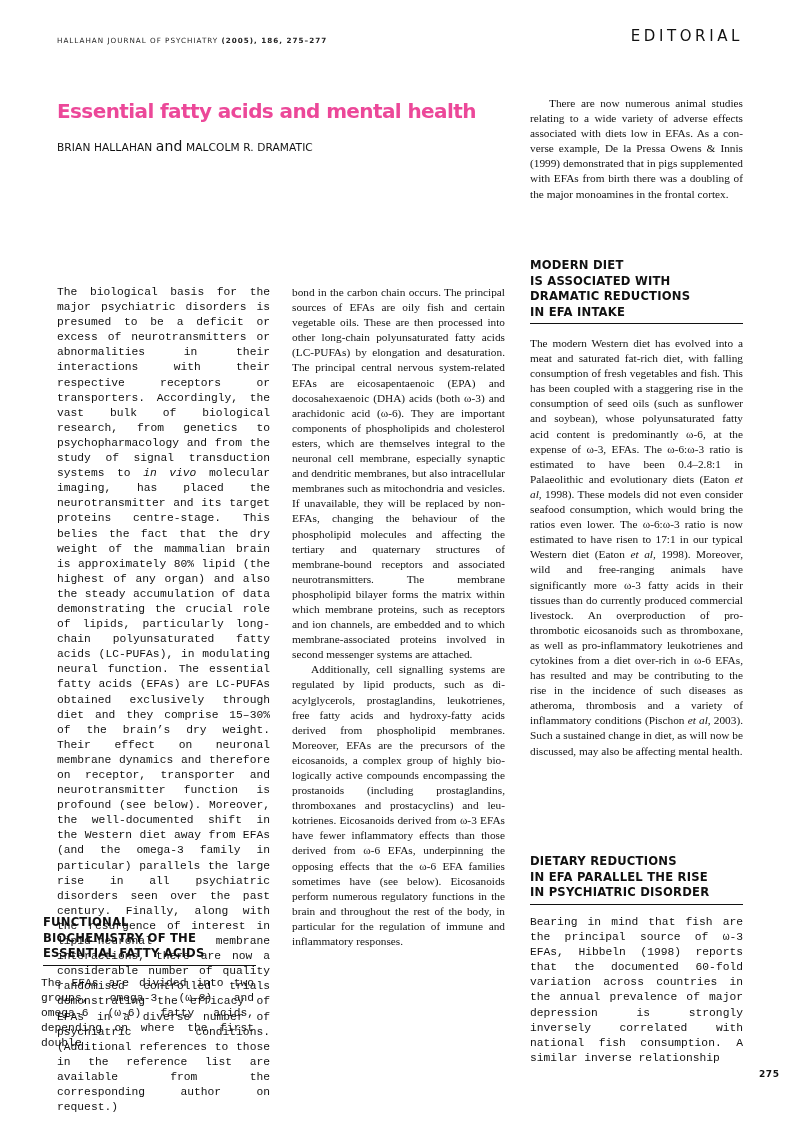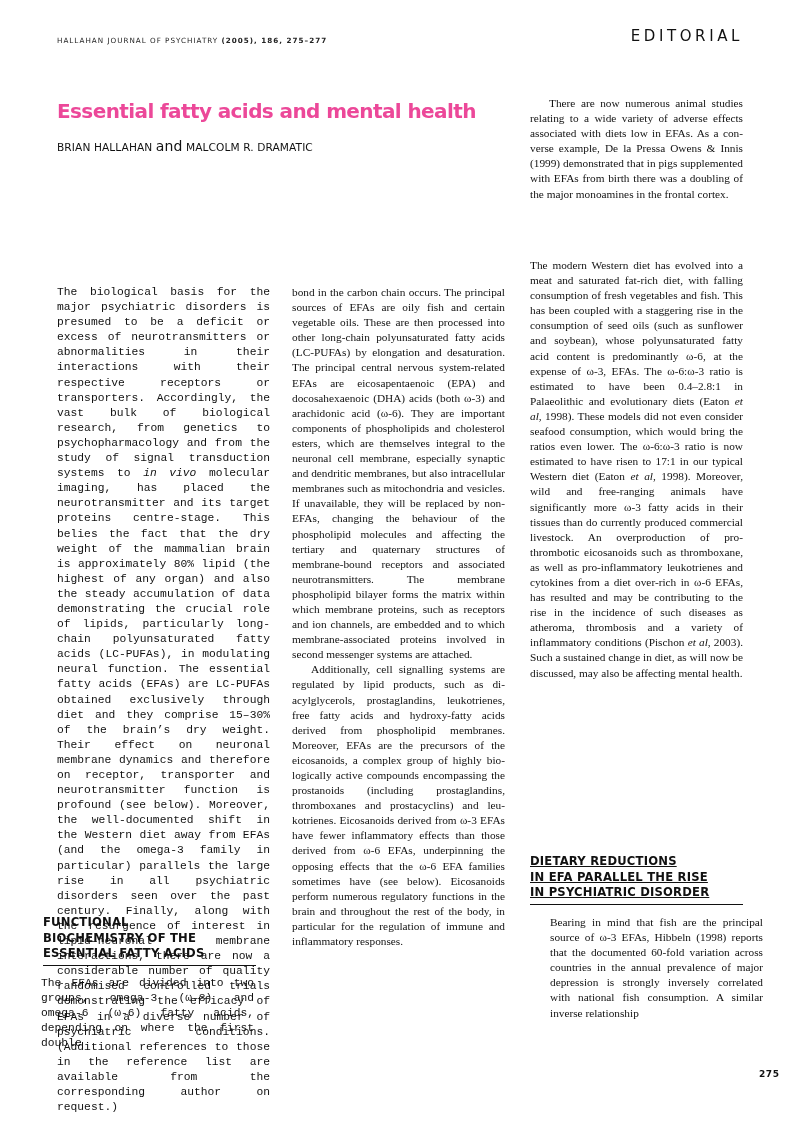--- a/index.html
+++ b/index.html
@@ -13,22 +13,22 @@
   .col { position: absolute; width: 213px; font-family: "Liberation Serif", serif; font-size: 11.3px; line-height: 15.1px; text-align: justify; hyphens: manual; color: #111; }
   .col p { margin: 0; }
   .col p.indent { text-indent: 19px; }
   .heading { font-family: "DejaVu Sans", sans-serif; font-weight: bold; font-size: 11.6px; line-height: 15.5px; letter-spacing: 0.2px; text-transform: uppercase; border-bottom: 1.6px solid #111; padding-bottom: 3px; margin: 0 0 12px 0; text-align: left; }
   #col-left { left: 57px; top: 285px; font-family: Liberation Mono, monospace; }
   #col-mid { left: 292px; top: 285px; }
   #col-right-top { left: 530px; top: 96px; width: 213px; }
   #col-right { left: 530px; top: 258px; }
   #heading-functional { position: absolute; left: 43px; top: 915px; width: 213px; }
   #col-left-2 { left: 41px; top: 976px; font-family: Liberation Mono, monospace; }
-  #heading-dietary { position: absolute; left: 530px; top: 854px; width: 213px; text-decoration: underline; }
-  #col-right-2 { left: 550px; top: 915px; }
+  #heading-dietary { position: absolute; left: 530px; top: 854px; width: 213px; }
+  #col-right-2 { left: 530px; top: 915px; font-family: Liberation Mono, monospace; }
   #page-number { position: absolute; left: 723px; top: 1069px; font-family: "DejaVu Sans", sans-serif; font-weight: bold; font-size: 9px; letter-spacing: 0.6px; margin-left: 36px; }
   em { font-style: italic; }
 </style>
 </head>
 <body>
 
 <div id="running-head"><span>HALLAHAN JOURNAL OF PSYCHIATRY</span> <b>(2005), 186, 275–277</b></div>
 <div id="section-label">EDITORIAL</div>
 
 <h1 id="title">Essential fatty acids and mental health</h1>
@@ -50,20 +50,26 @@
 <div class="col" id="col-mid">
   <p>bond in the carbon chain occurs. The principal sources of EFAs are oily fish and certain vegetable oils. These are then processed into other long-chain poly­unsaturated fatty acids (LC-PUFAs) by elongation and desaturation. The principal central nervous system-related EFAs are eicosapentaenoic (EPA) and docosahexae­noic (DHA) acids (both ω-3) and arachi­donic acid (ω-6). They are important components of phospholipids and choles­terol esters, which are themselves integral to the neuronal cell membrane, especially synaptic and dendritic membranes, but also intracellular membranes such as mitochondria and vesicles. If unavailable, they will be replaced by non-EFAs, changing the behaviour of the phospholi­pid molecules and affecting the tertiary and quaternary structures of membrane-bound receptors and associated neuro­transmitters. The membrane phospholipid bilayer forms the matrix within which membrane proteins, such as receptors and ion channels, are embedded and to which membrane-associated proteins involved in second messenger systems are attached.</p>
   <p class="indent">Additionally, cell signalling systems are regulated by lipid products, such as di­acylglycerols, prostaglandins, leukotrienes, free fatty acids and hydroxy-fatty acids derived from phospholipid membranes. Moreover, EFAs are the precursors of the eicosanoids, a complex group of highly bio­logically active compounds encompassing the prostanoids (including prostaglandins, thromboxanes and prostacyclins) and leu­kotrienes. Eicosanoids derived from ω-3 EFAs have fewer inflammatory effects than those derived from ω-6 EFAs, underpinning the opposing effects that the ω-6 EFA families sometimes have (see below). Eicosanoids perform numerous regulatory functions in the brain and throughout the rest of the body, in particular for the regulation of immune and inflammatory responses.</p>
 </div>
 
 <div class="col" id="col-right-top">
   <p class="indent">There are now numerous animal studies relating to a wide variety of adverse effects associated with diets low in EFAs. As a con­verse example, De la Pressa Owens &amp; Innis (1999) demonstrated that in pigs supple­mented with EFAs from birth there was a doubling of the major monoamines in the frontal cortex.</p>
 </div>
 
 <div class="col" id="col-right">
+  <div class="heading">
+    <div>MODERN DIET</div>
+    <div>IS ASSOCIATED WITH</div>
+    <div>DRAMATIC REDUCTIONS</div>
+    <div>IN EFA INTAKE</div>
+  </div>
   <p><span>The modern Western diet has evolved into a meat and saturated fat-rich diet, with falling consumption of fresh vegetables and fish. This has been coupled with a staggering rise in the consumption of seed oils (such as sunflower and soybean), whose polyunsaturated fatty acid content is predominantly ω-6, at the expense of ω-3, EFAs. The ω-6:ω-3 ratio is estimated to have been 0.4–2.8:1 in Palaeolithic and evolutionary diets (Eaton </span><em>et al</em><span>, 1998). These models did not even consider seafood consumption, which would bring the ratios even lower. The ω-6:ω-3 ratio is now estimated to have risen to 17:1 in our typical Western diet (Eaton </span><em>et al</em><span>, 1998). Moreover, wild and free-ranging animals have significantly more ω-3 fatty acids in their tissues than do currently produced commercial livestock. An overproduction of pro-thrombotic eicosanoids such as thromboxane, as well as pro-inflammatory leukotrienes and cytokines from a diet over-rich in ω-6 EFAs, has resulted and may be contributing to the rise in the incidence of such diseases as atheroma, thrombosis and a variety of inflammatory conditions (Pischon </span><em>et al</em><span>, 2003). Such a sustained change in diet, as will now be discussed, may also be affecting mental health.</span></p>
 </div>
 
 <div class="col heading" id="heading-dietary">
   <div>DIETARY REDUCTIONS</div>
   <div>IN EFA PARALLEL THE RISE</div>
   <div>IN PSYCHIATRIC DISORDER</div>
 </div>
 <div class="col" id="col-right-2">
   <p>Bearing in mind that fish are the principal source of ω-3 EFAs, Hibbeln (1998) reports that the documented 60-fold variation across countries in the annual prevalence of major depression is strongly inversely correlated with national fish con­sumption. A similar inverse relationship</p>

